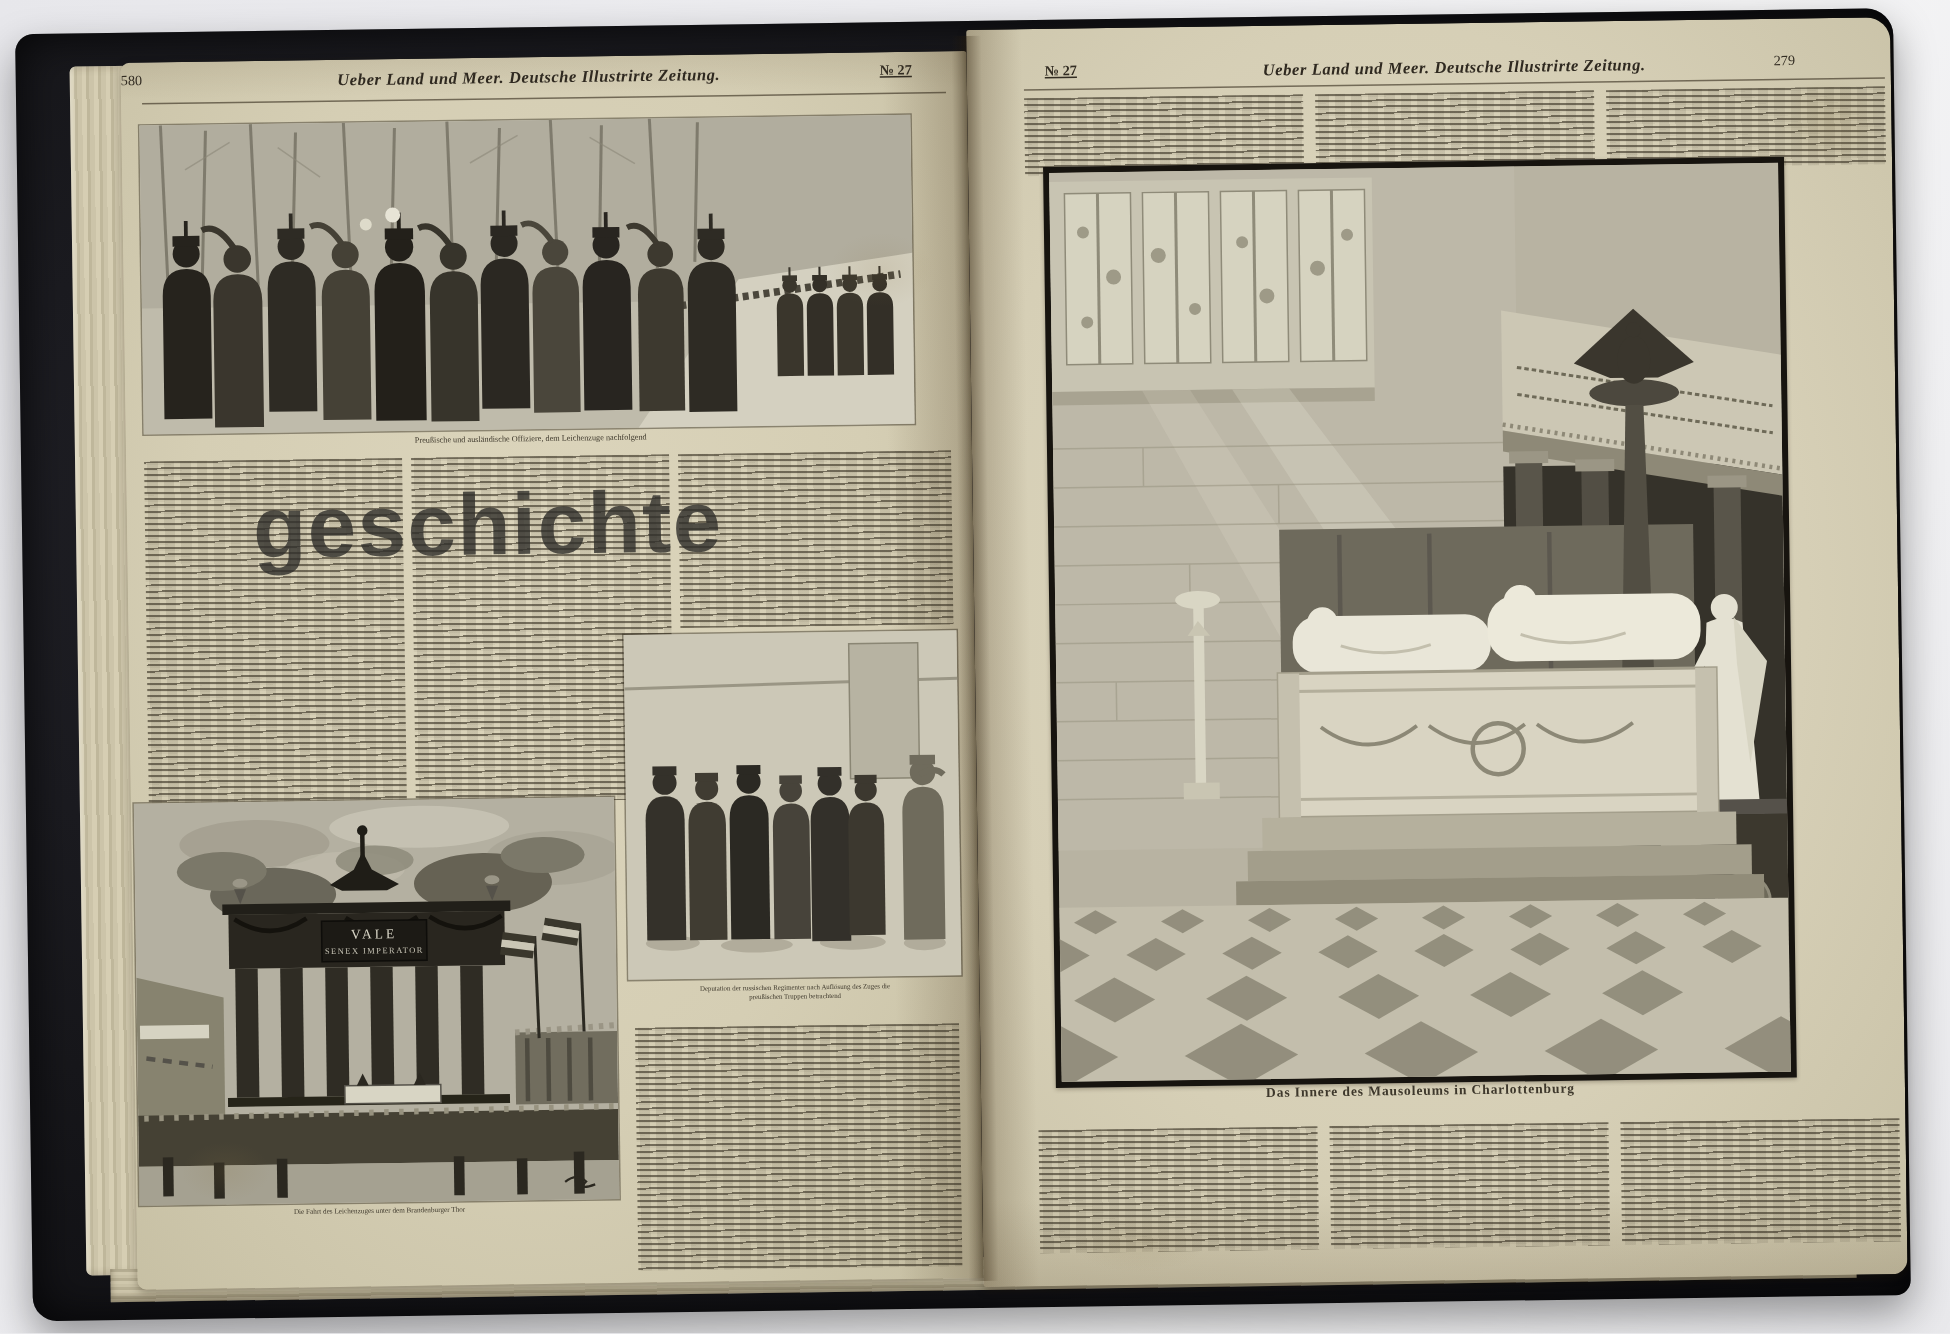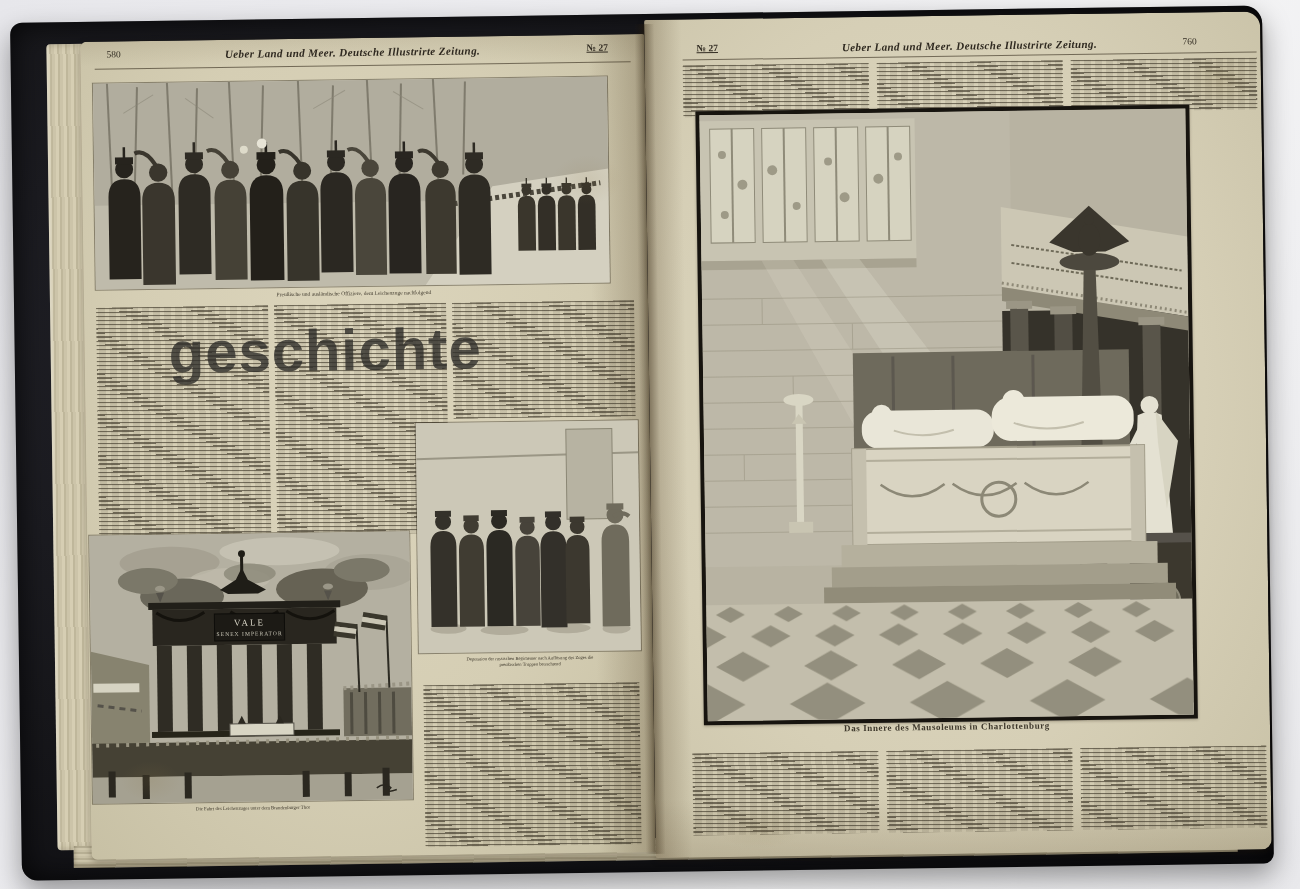--- a/index.html
+++ b/index.html
@@ -52,21 +52,21 @@
 </head>
 <body>
 
 <div class="stage">
   <div class="book">
     <div class="cover"></div>
     <div class="edge-left"></div>
     <div class="edge-bottom"></div>
 
     <div class="page page-left">
-      <div class="hdr-num" style="left:26px;top:8px;">580</div>
+      <div class="hdr-num" style="left:0;top:8px;">580</div>
       <div class="hdr-title" style="left:272px;top:8px;">Ueber Land und Meer. Deutsche Illustrirte Zeitung.</div>
       <div class="hdr-issue" style="left:506px;top:8px;">№ 27</div>
       <div class="hdr-rule" style="left:14px;top:27px;width:536px;"></div>
 
       <div class="engraving" style="left:12px;top:42px;width:514px;height:206px;">
         <svg width="514" height="206" viewBox="0 0 514 206">
           <defs>
             <g id="figA">
               <path d="M-16,100 L-16,18 Q-16,0 0,0 Q16,0 16,18 L16,100 Z" fill="currentColor"></path>
               <circle cx="0" cy="-10" r="9" fill="currentColor"></circle>
@@ -260,21 +260,21 @@
       </div>
       <div class="caption" style="left:2px;top:766px;width:320px;font-size:4.8px;">Die Fahrt des Leichenzuges unter dem Brandenburger Thor</div>
 
       <div class="stain" style="left:30px;top:720px;width:60px;height:40px;background:radial-gradient(rgba(140,118,70,.14),rgba(0,0,0,0) 70%);"></div>
       <div class="stain" style="left:470px;top:120px;width:70px;height:50px;background:radial-gradient(rgba(140,118,70,.12),rgba(0,0,0,0) 70%);"></div>
     </div>
 
     <div class="page page-right">
       <div class="hdr-issue" style="left:52px;top:24px;">№ 27</div>
       <div class="hdr-title" style="left:325px;top:24px;">Ueber Land und Meer. Deutsche Illustrirte Zeitung.</div>
-      <div class="hdr-num" style="left:538px;top:24px;">760</div>
+      <div class="hdr-num" style="left:538px;top:24px;">279</div>
       <div class="hdr-rule" style="left:38px;top:40px;width:574px;"></div>
 
       <div class="micro" style="left:38px;top:46px;width:186px;height:52px;"></div>
       <div class="micro" style="left:232px;top:46px;width:186px;height:52px;"></div>
       <div class="micro" style="left:426px;top:46px;width:186px;height:52px;"></div>
 
       <div class="plate" style="left:50px;top:92px;width:486px;height:606px;">
         <svg width="486" height="606" viewBox="0 0 486 606">
           <defs>
             <polygon id="dia" points="0,-10 18,0 0,10 -18,0"></polygon>

